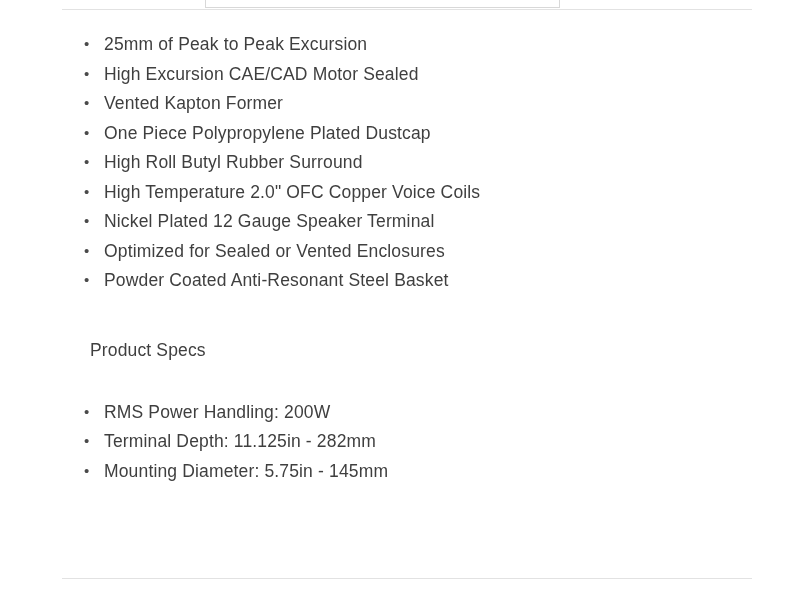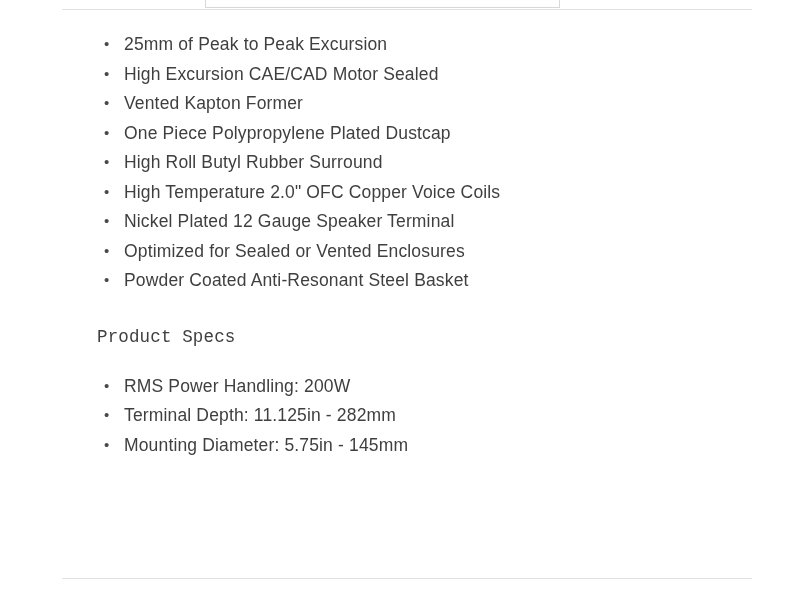--- a/index.html
+++ b/index.html
@@ -51,21 +51,21 @@
   .bottom-rule {
     position: absolute;
     left: 62px;
     top: 578px;
     width: 690px;
     height: 1px;
     background: #e2e2e2;
   }
   .content {
     position: absolute;
-    left: 76px;
+    left: 56px;
     top: 30px;
     width: 700px;
   }
   ul.feature-list {
     list-style: none;
     margin: 0;
     padding: 0;
   }
   ul.feature-list li {
     position: relative;
@@ -81,25 +81,24 @@
     position: absolute;
     left: 28px;
     top: -1px;
     font-size: 15px;
     color: #4a4a4a;
   }
   .section-title {
     font-size: 17.5px;
     line-height: 24px;
     color: #3f3f3f;
-    margin: 1px;
+    margin: 14px;
     padding: 0 0 0 20px;
     font-weight: normal;
     letter-spacing: 0.15px;
-    font-family: Liberation Mono, monospace;
   }
   .gap-a { height: 28px; }
   .gap-b { height: 22px; }
 </style>
 </head>
 <body>
 
 <div class="page">
 
   <div class="top-crop">

